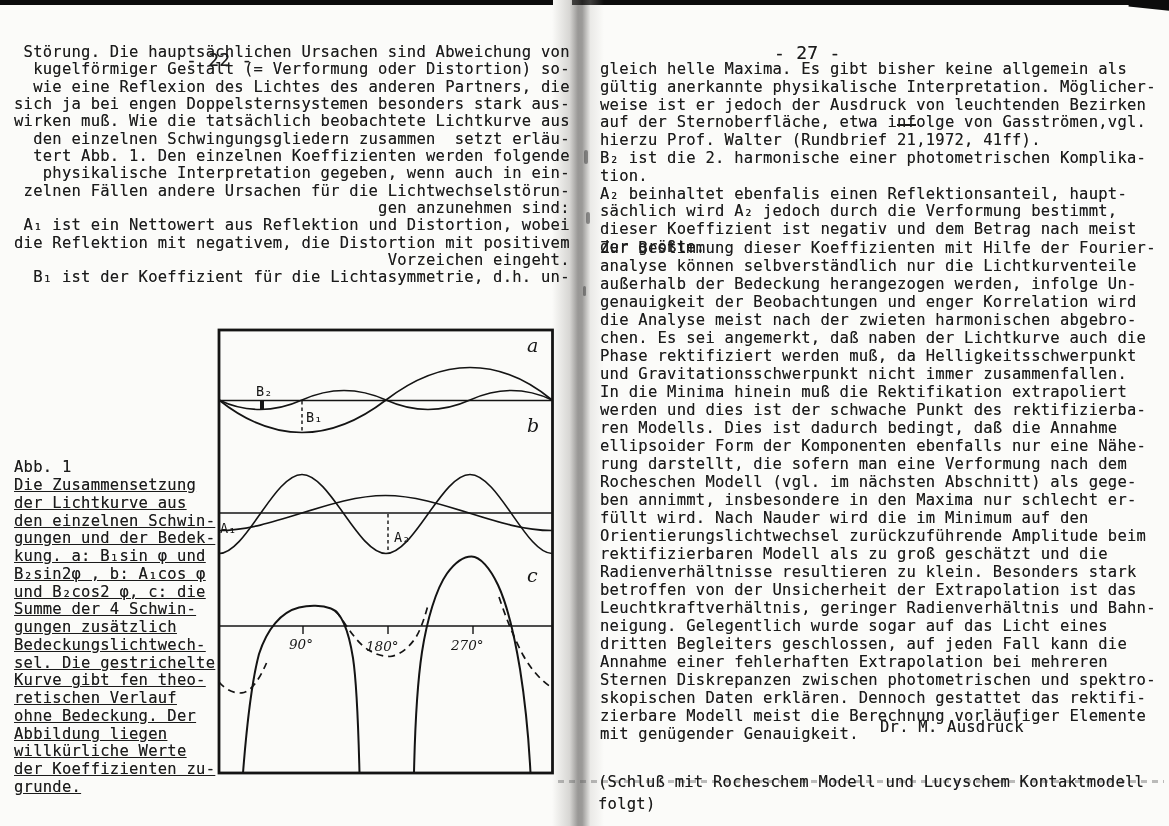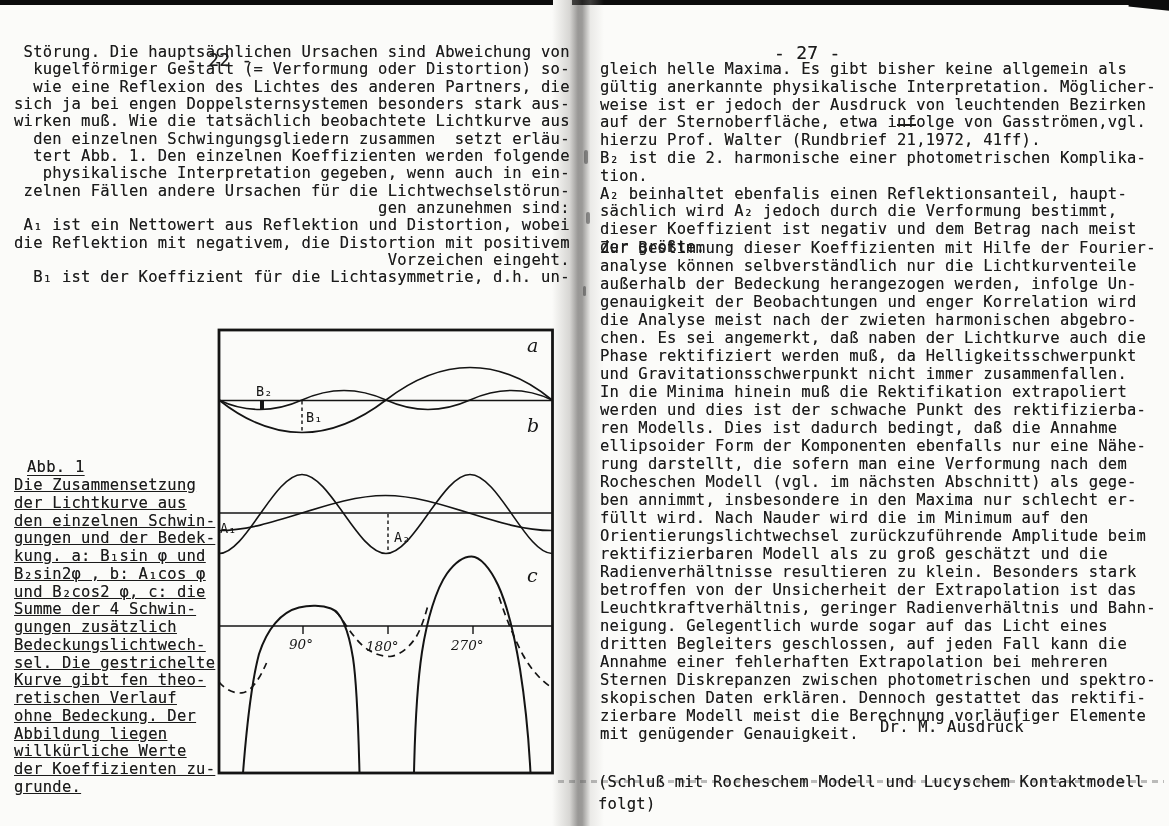--- a/index.html
+++ b/index.html
@@ -8,21 +8,21 @@
     background:#fbfbf9;
     font-family:"DejaVu Sans Mono", monospace;
     color:#1b1b1b;
   }
   .txt{
     position:absolute;white-space:pre;
     font-size:15.5px;letter-spacing:0.25px;line-height:17.35px;
     text-shadow:0 0 0.5px rgba(25,25,25,0.55);
   }
   .pagenum{font-size:18px;margin-top:24px;}
-  .caption-title{text-decoration:underline;text-underline-offset:3px;margin-left:13px;}
+  .caption-title{text-underline-offset:3px;}
   
   .topbar{position:absolute;top:0;height:5px;background:#0c0c0c;}
   .corner-wedge{position:absolute;top:-3px;right:-6px;width:46px;height:12px;background:#0c0c0c;transform:rotate(6deg);}
   .gutter{
     position:absolute;top:0;left:552px;width:52px;height:826px;
     background:linear-gradient(to right,
       rgba(255,255,255,0) 0%,
       rgba(160,158,154,0.40) 34%,
       rgba(82,80,78,0.58) 50%,
       rgba(60,58,56,0.50) 58%,

